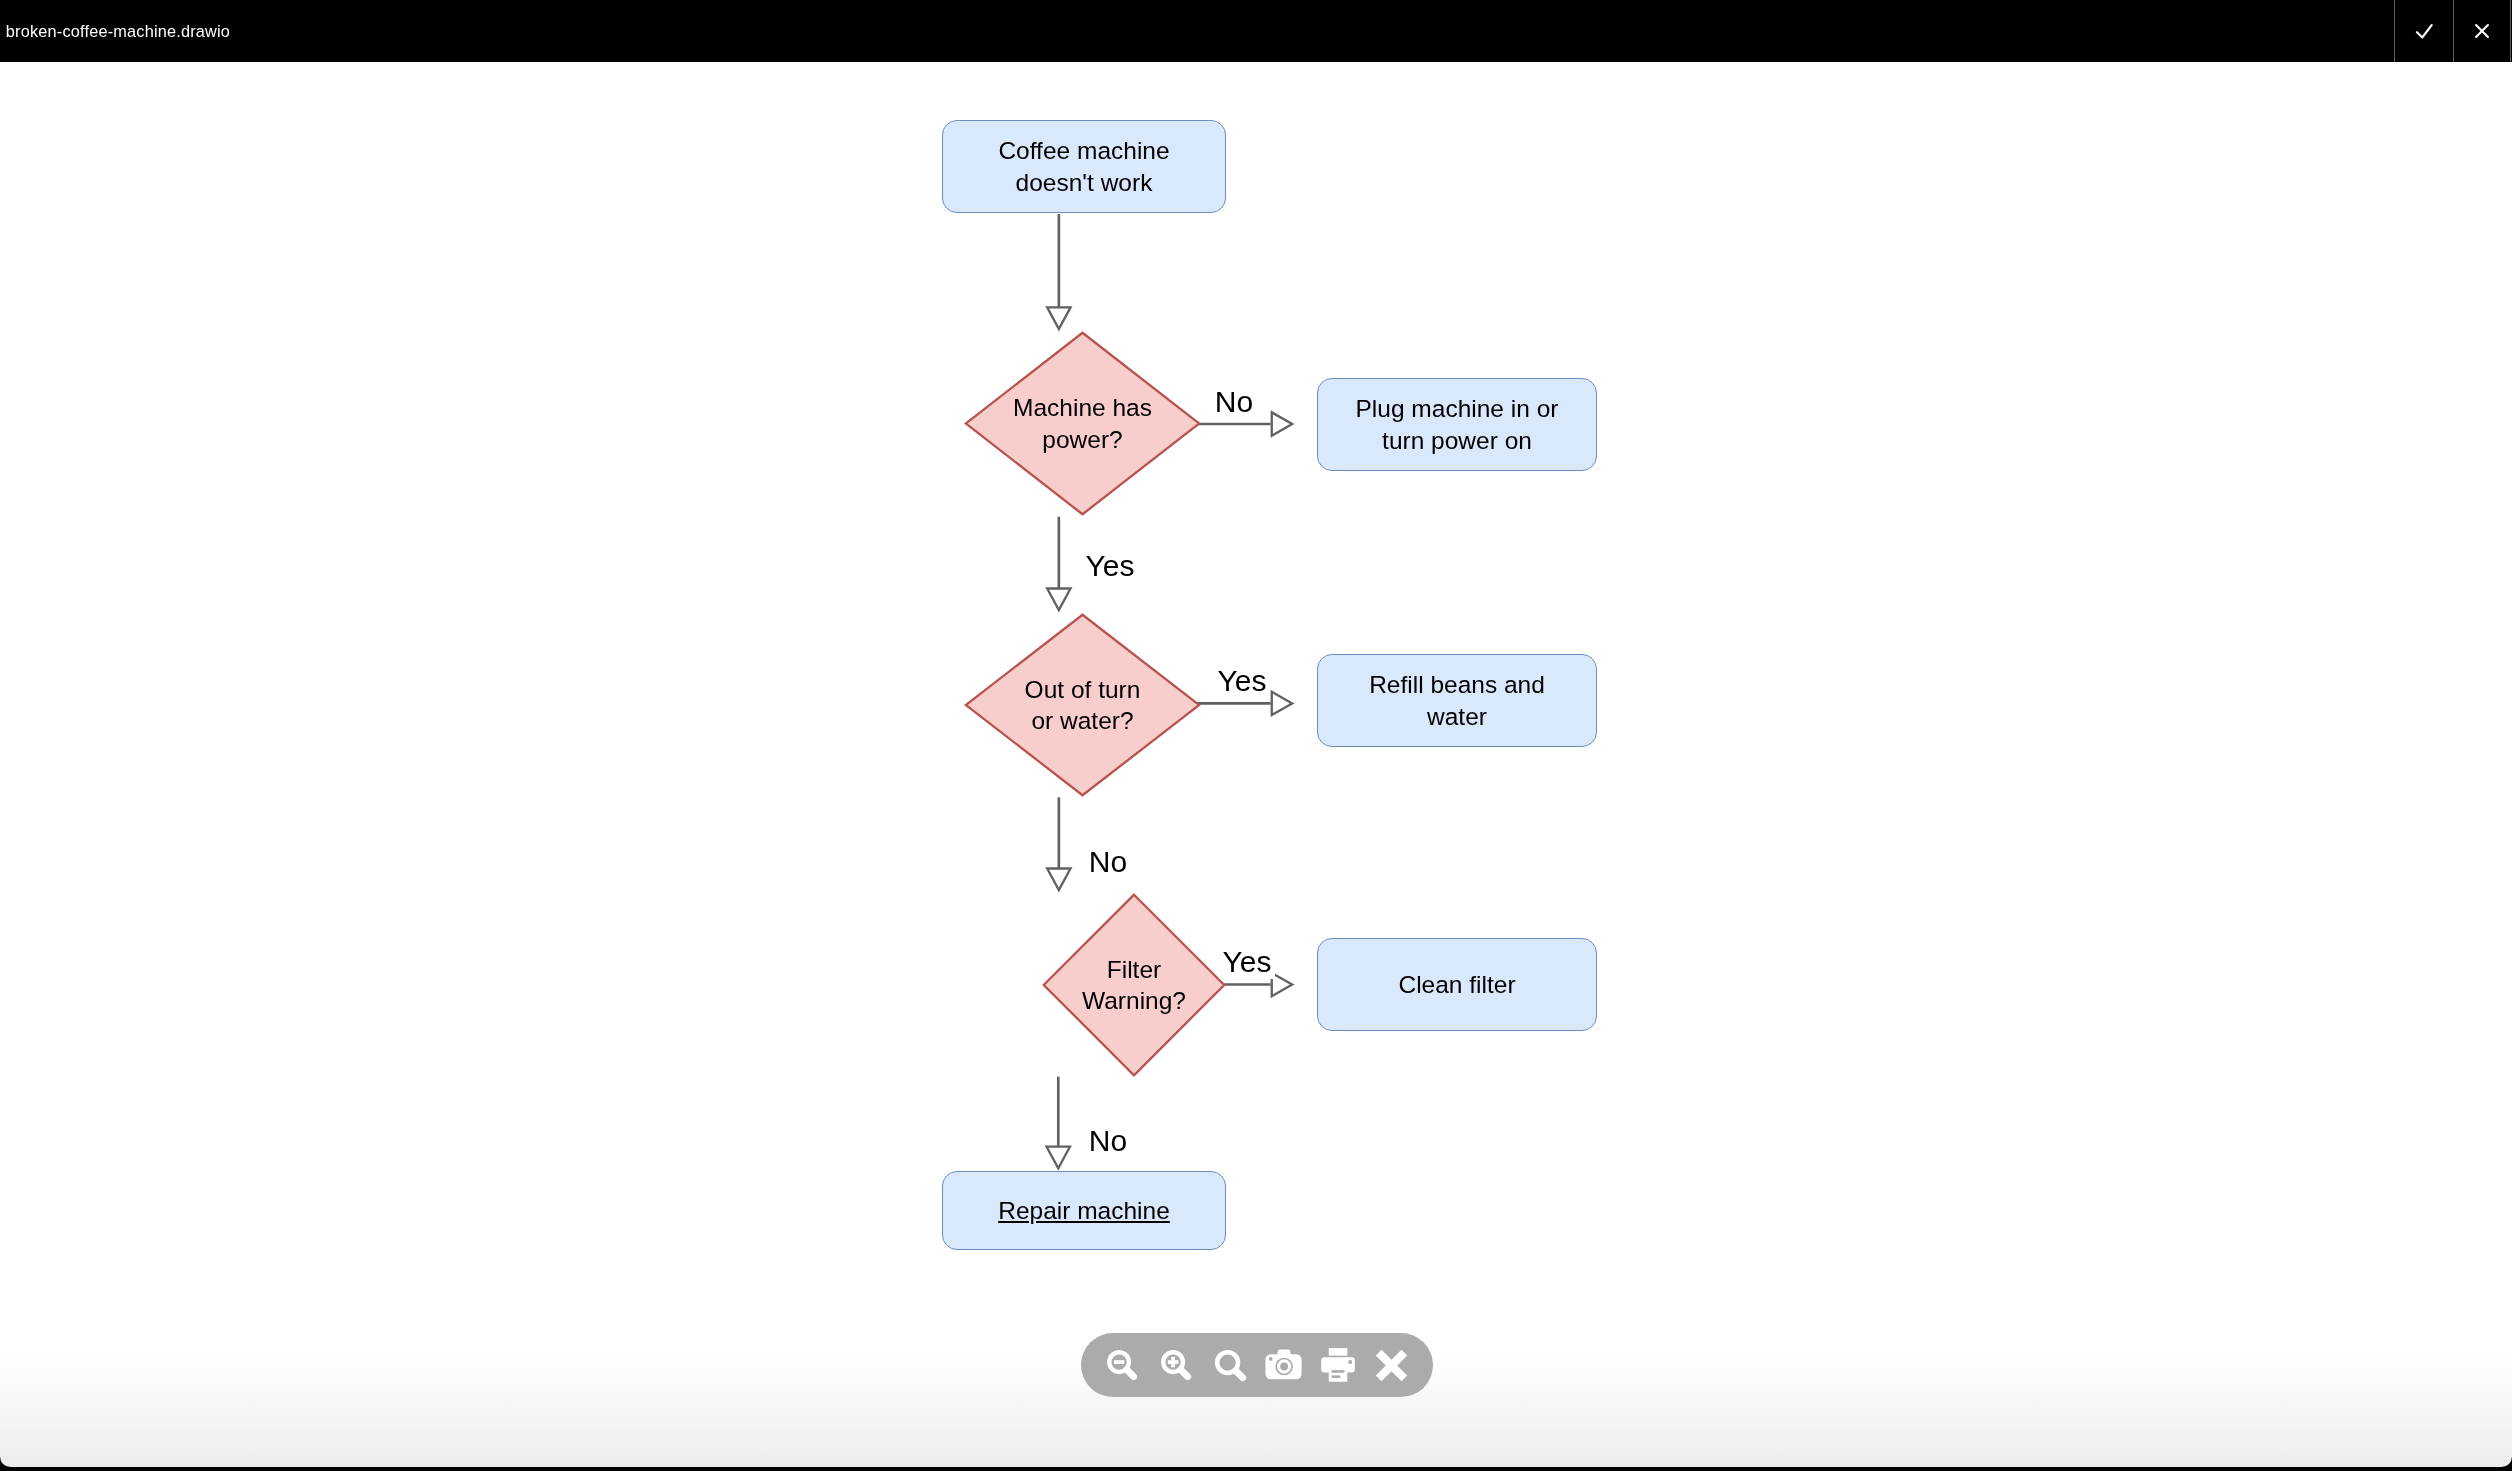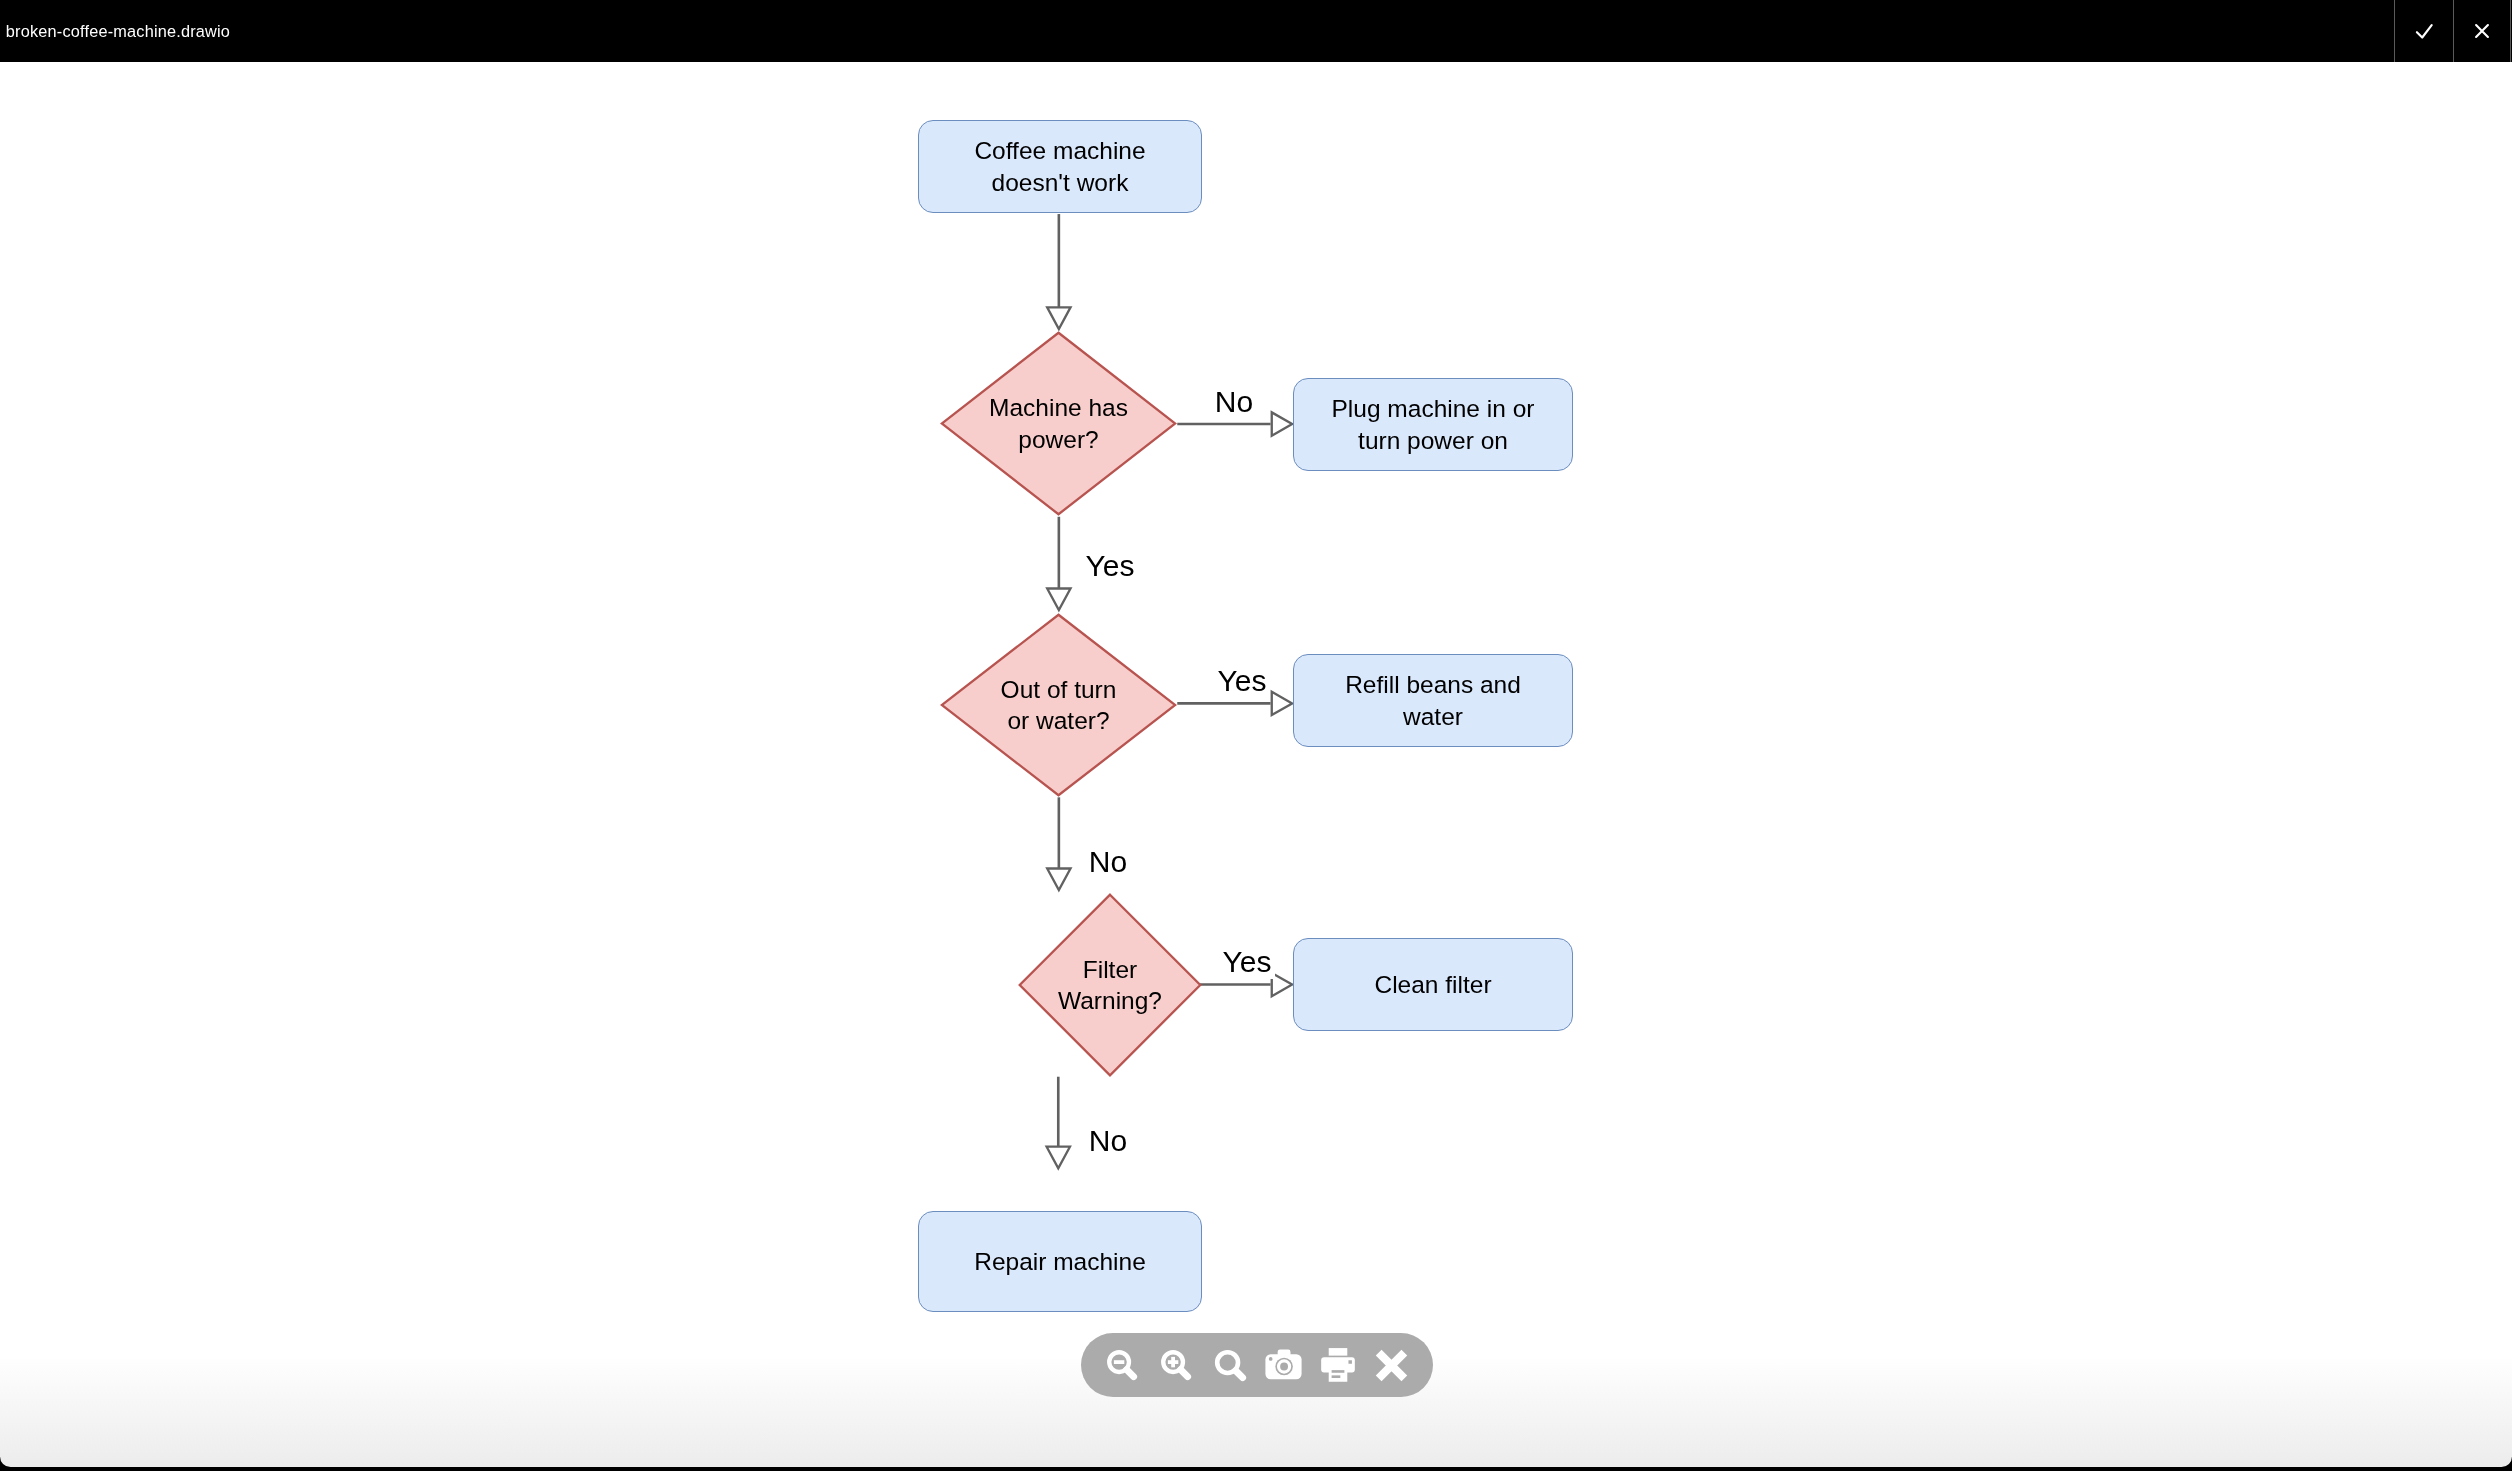--- a/index.html
+++ b/index.html
@@ -20,21 +20,21 @@
   .canvas { position:absolute; left:0; top:62px; width:2512px; height:1405px;
             background:linear-gradient(180deg,#ffffff 0%,#ffffff 92%,#ececec 100%);
             border-radius:0 0 10.5px 10.5px; }
 
   
   .edges { position:absolute; left:0; top:0; width:2512px; height:1471px; pointer-events:none; }
   .edges line { stroke:#616161; stroke-width:4.5; }
   .edges polygon.head { fill:#ffffff; stroke:#616161; stroke-width:4; stroke-linejoin:miter; }
 
   .node { position:absolute; display:flex; align-items:center; justify-content:center;
-          text-align:center; color:#000; font-size:24.5px; line-height:1.27; }
+          text-align:center; color:#000; font-size:24.5px; line-height:1.27;margin-left:24px; }
   .node .node-label { white-space:pre-line; position:relative; z-index:2; }
 
   .proc { background:#dae8fc; border:1.8px solid #6c8ebf; border-radius:15px; }
 
   .decision { background:transparent; border:0; }
   .decision svg { position:absolute; left:0; top:0; width:100%; height:100%; }
   .decision polygon { fill:#f8cecc; stroke:#b85450; stroke-width:4; }
 
   .edge-label { position:absolute; transform:translate(-50%,-50%); font-size:30px;
                 color:#000; background:#fff; padding:0 3.5px; white-space:nowrap; }
@@ -134,21 +134,21 @@
     <polygon points="158,3 313,157.5 158,312 3,157.5"></polygon>
   </svg>
   <span class="node-label">Filter
 Warning?</span>
 </div>
 
 <div class="node proc" style="left:1293px; top:938px; width:280px; height:93px;">
   <span class="node-label">Clean filter</span>
 </div>
 
-<div class="node proc" style="left:918px; top:1211px; width:284px; height:101px;">
+<div class="node proc" style="left:918px; top:1171px; width:284px; height:79px;text-decoration:underline;">
   <span class="node-label">Repair machine</span>
 </div>
 
 <span class="edge-label" style="left:1234px; top:402px;">No</span>
 <span class="edge-label" style="left:1110px; top:566px;">Yes</span>
 <span class="edge-label" style="left:1242px; top:681px;">Yes</span>
 <span class="edge-label" style="left:1108px; top:862px;">No</span>
 <span class="edge-label" style="left:1247px; top:962px;">Yes</span>
 <span class="edge-label" style="left:1108px; top:1141px;">No</span>
 

